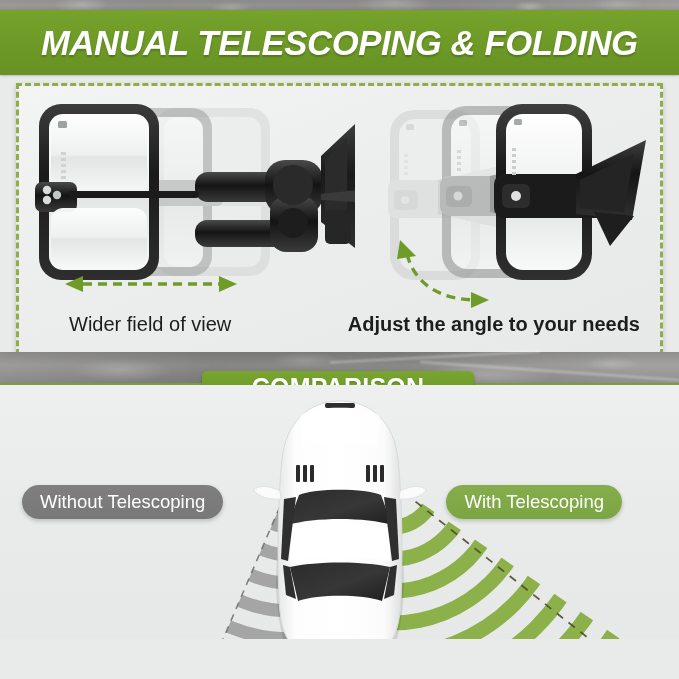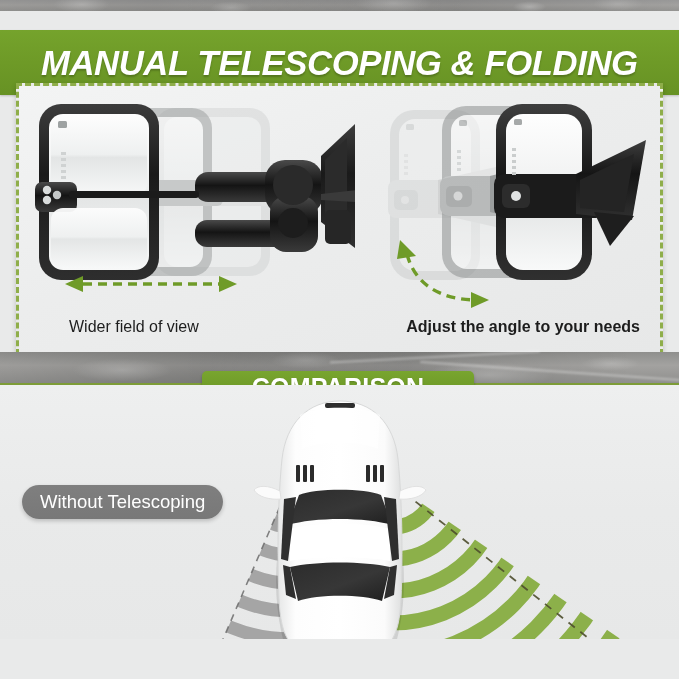--- a/index.html
+++ b/index.html
@@ -38,42 +38,41 @@
     content:"";position:absolute;left:0;right:0;bottom:0;height:2px;background:#7d9c37;
   }
   .road-streak{position:absolute;background:rgba(255,255,255,.35);filter:blur(1.2px);}
 
   
   .banner{
     position:absolute;left:0;top:10px;width:679px;height:65px;
     background:linear-gradient(180deg,#75a32c 0%,#6e9a27 50%,#679224 100%);
     display:flex;align-items:center;justify-content:center;
     box-shadow:0 1px 2px rgba(0,0,0,.20);
-    margin-top:20px;
   }
   .banner-text{
     color:#ffffff;font-weight:bold;font-style:italic;
     font-size:35px;letter-spacing:-.4px;white-space:nowrap;
     text-shadow:0 2px 2px rgba(0,0,0,.22);
     transform:scaleX(.99);
   }
 
   
   .panel{
     position:absolute;left:16px;top:83px;width:647px;height:272px;
     background:linear-gradient(160deg,#f3f4f4 0%,#eceded 45%,#e7e8e8 100%);
     border:3px dashed #8fae4a;
     box-sizing:border-box;
     box-shadow:0 2px 5px rgba(0,0,0,.18);
   }
   .panel-inner{position:absolute;inset:0;overflow:hidden;}
 
   .caption{
     position:absolute;bottom:16px;
-    color:#1d1d1d;font-size:16px;font-weight:500;white-space:nowrap;
+    color:#1d1d1d;font-size:20px;font-weight:500;white-space:nowrap;
   }
   .caption.left{left:50px;}
   .caption.right{right:20px;font-weight:bold;}
 
   
   .cmp-banner{
     position:absolute;left:202px;top:371px;width:272px;height:32px;
     background:linear-gradient(180deg,#78a52f 0%,#6f9b28 55%,#689324 100%);
     border-radius:5px;
     display:flex;align-items:center;justify-content:center;
@@ -396,15 +395,18 @@
         <path d="M386 258 L368 262 L370 268 L387 264 Z" fill="#8e1a22"></path>
         <rect x="322" y="262" width="36" height="5" rx="2" fill="#3a3a3a"></rect>
 
         <path d="M300 30 C 318 20, 362 20, 380 30 L 378 64 C 360 56, 320 56, 302 64 Z" fill="#ffffff" opacity=".55"></path>
       </g>
     </svg>
 
     <div class="pill pill-gray">
       <span>Without Telescoping</span>
     </div>
+    <div class="pill pill-green">
+      <span>With Telescoping</span>
+    </div>
   </div>
 
 </div>
 
 </body></html>

